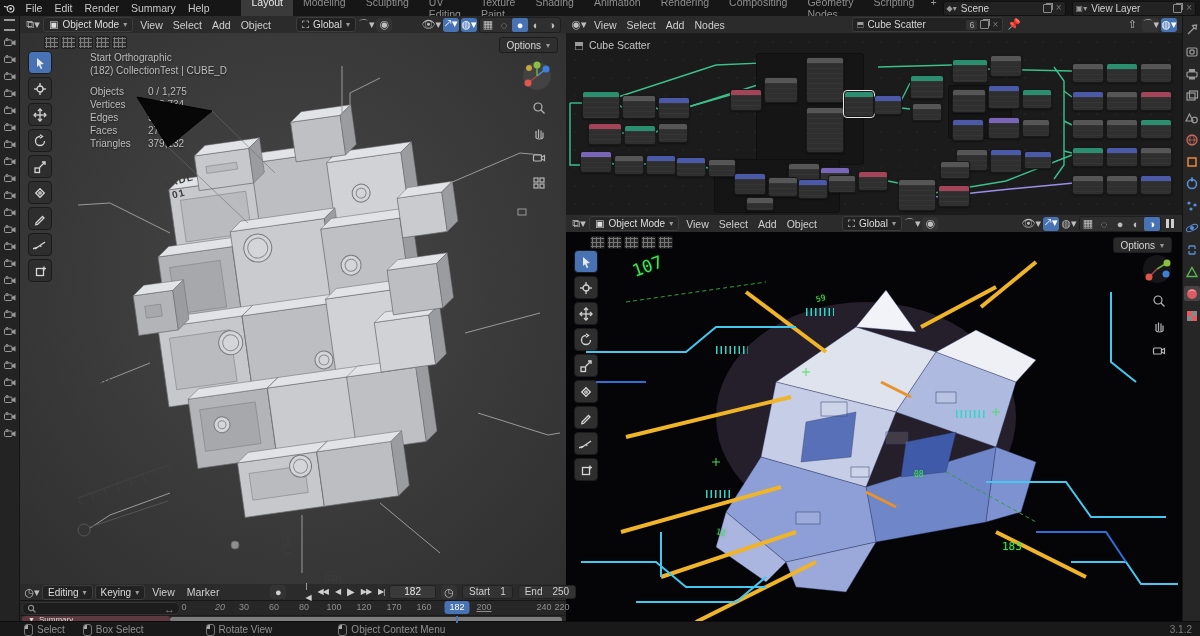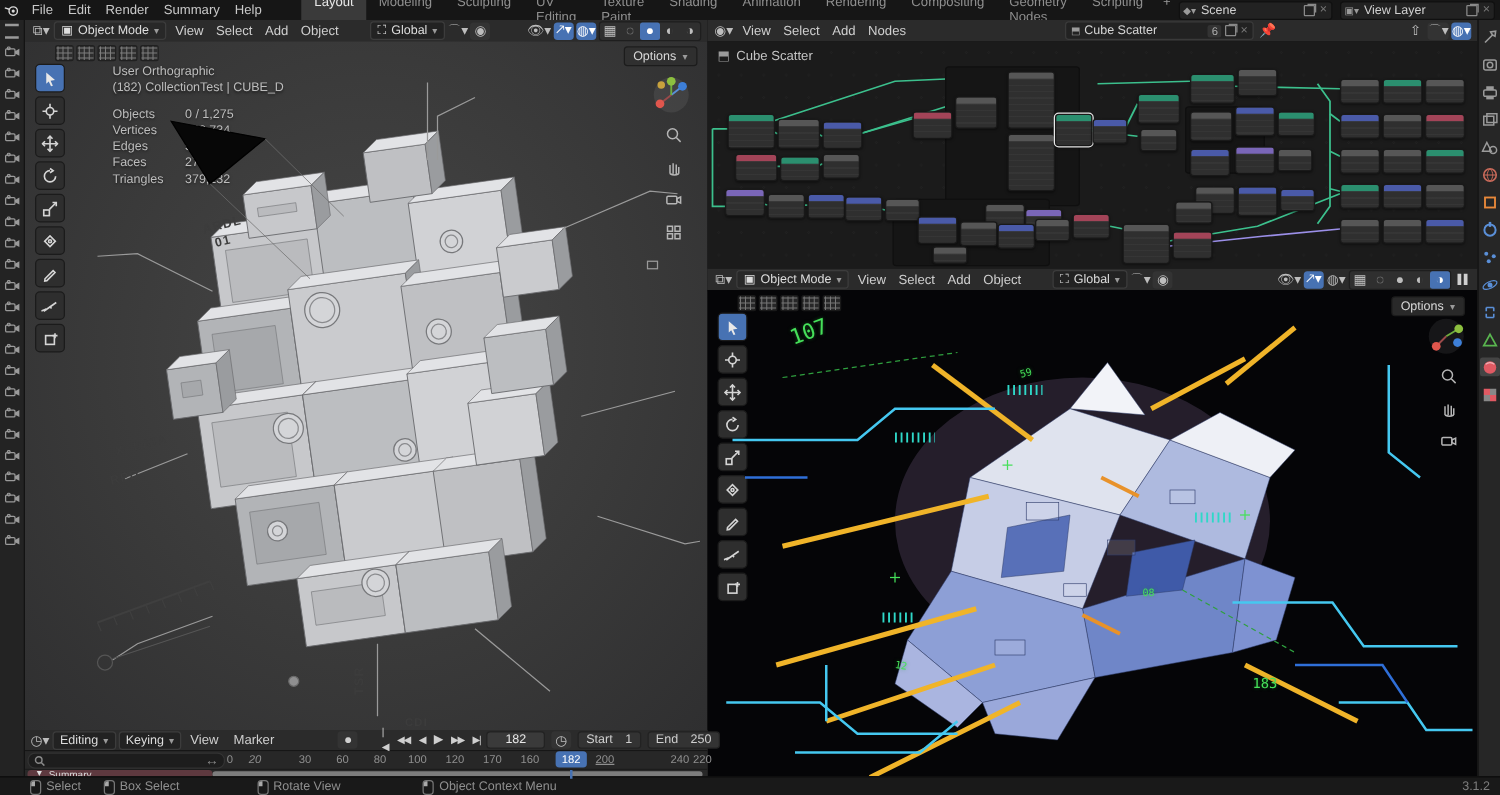--- a/index.html
+++ b/index.html
@@ -359,21 +359,21 @@
           <div class="tool">
             <svg width="14" height="14">
               <rect x="3.5" y="4.5" width="7" height="7"></rect>
               <line x1="11" y1="2.5" x2="11" y2="6.5"></line>
               <line x1="9" y1="4.5" x2="13" y2="4.5"></line>
             </svg>
           </div>
         </div>
 
       <div class="overlay-text">
-        <div>User Orthographic</div>
+        <div>Start Orthographic</div>
         <div>(182) CollectionTest | CUBE_D</div>
         <div class="stats" id="vp-stats">
             <span>Objects</span>
             <span>0 / 1,275</span>
             <span>Vertices</span>
             <span>248,734</span>
             <span>Edges</span>
             <span>523,922</span>
             <span>Faces</span>
             <span>277,039</span>
@@ -1138,21 +1138,21 @@
       <div id="tl-search">
         <svg width="9" height="9">
             <circle cx="4" cy="4" r="2.6" fill="none" stroke="#888" stroke-width="1.2"></circle>
             <line x1="6" y1="6" x2="8.5" y2="8.5" stroke="#888" stroke-width="1.2"></line>
           </svg>
         <span style="flex:1;"></span>
         <span>↔</span>
       </div>
       <div id="ticks">
           <span class="tick" style="left: 164px;">0</span>
-          <span class="tick" style="left: 184px; font-style: italic;">20</span>
+          <span class="tick" style="left: 200px; font-style: italic;">20</span>
           <span class="tick" style="left: 224px;">30</span>
           <span class="tick" style="left: 254px;">60</span>
           <span class="tick" style="left: 284px;">80</span>
           <span class="tick" style="left: 314px;">100</span>
           <span class="tick" style="left: 344px;">120</span>
           <span class="tick" style="left: 374px;">170</span>
           <span class="tick" style="left: 404px;">160</span>
           <span class="tick" style="left: 464px; text-decoration: underline;">200</span>
           <span class="tick" style="left: 518px; margin-left: 24px;">220</span>
           <span class="tick" style="left: 524px;">240</span>

